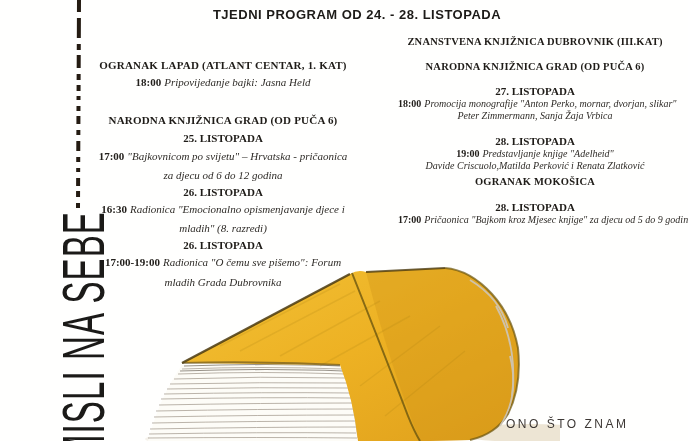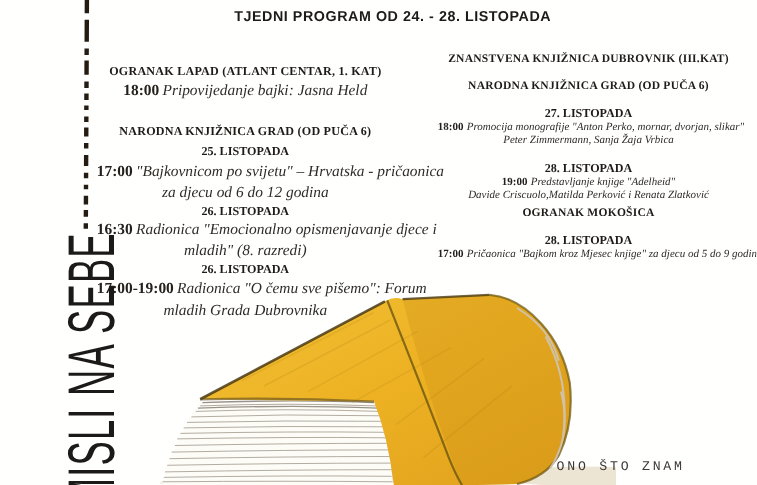--- a/index.html
+++ b/index.html
@@ -9,43 +9,43 @@
   }
   
   .title{
     position:absolute;top:7px;left:13px;width:688px;text-align:center;
     font-family:"Liberation Sans",sans-serif;font-weight:bold;font-size:13px;
     letter-spacing:.5px;color:#1d1b18;
   }
   
   .col{position:absolute;text-align:center;}
   .col-left{left:88px;top:56px;width:270px;}
-  .col-right{left:398px;top:43px;width:274px;font-family:Liberation Serif, serif;}
+  .col-right{left:398px;top:31px;width:274px;font-family:Liberation Serif, serif;}
   .ln{height:15px;line-height:15px;white-space:nowrap;}
   .ln-r{height:12px;line-height:12px;white-space:nowrap;}
   .venue{font-weight:bold;font-size:11px;letter-spacing:.2px;color:#1f1c18;}
   .date{font-weight:bold;font-size:11px;color:#1f1c18;}
-  .event,.cont{font-style:italic;font-size:14px;color:#2e2b27;}
+  .event,.cont{font-style:italic;font-size:11px;color:#2e2b27;}
   .col-right .venue{font-size:10.5px;}
   .col-right .date{font-size:11px;}
   .col-right .event,.col-right .cont{font-size:10px;}
   .time{font-style:normal;font-weight:bold;color:#24211d;margin-right:3px;}
   
   .dash-line{position:absolute;left:72px;top:0;}
   
   .vertical-text{
     position:absolute;left:54px;top:462px;transform-origin:0 0;
     transform:rotate(-90deg) scaleX(.55);
     font-family:"Liberation Sans",sans-serif;font-size:60px;line-height:60px;
     letter-spacing:2px;color:#1b1a18;white-space:nowrap;
   }
   
   .note{
     position:absolute;left:506px;top:417px;
-    font-family:Liberation Mono, monospace;font-size:12px;letter-spacing:2.5px;
+    font-family:Liberation Sans, sans-serif;font-size:12px;letter-spacing:2.5px;
     color:#3d3835;white-space:nowrap;
   }
   .book{position:absolute;left:140px;top:266px;}
 </style>
 </head>
 <body>
 
 <div id="canvas">
 
   <svg class="dash-line" width="12" height="212">

